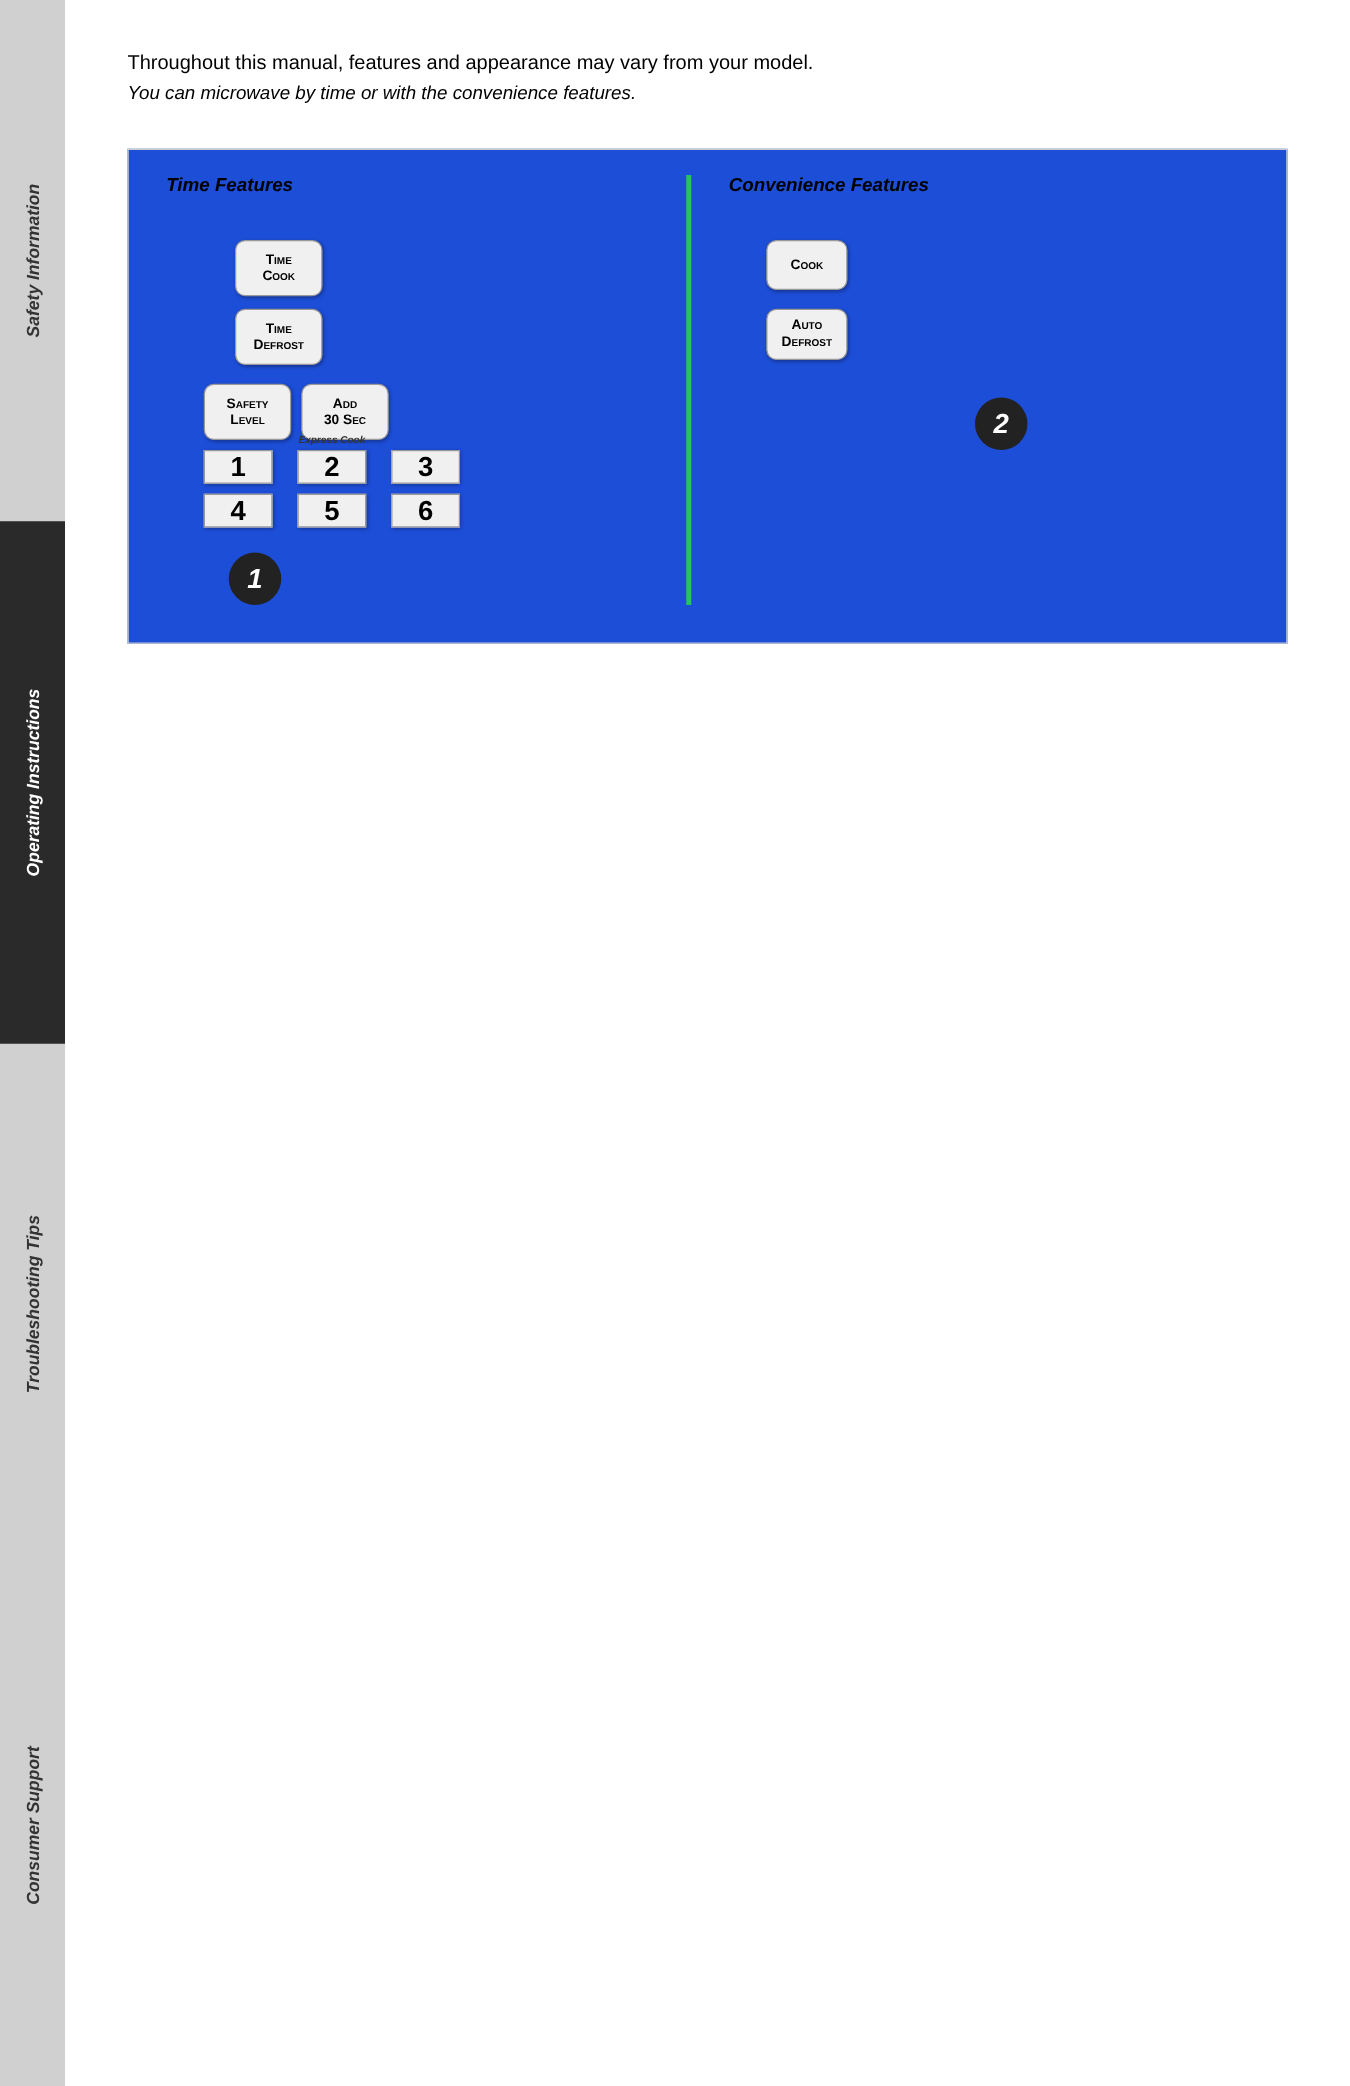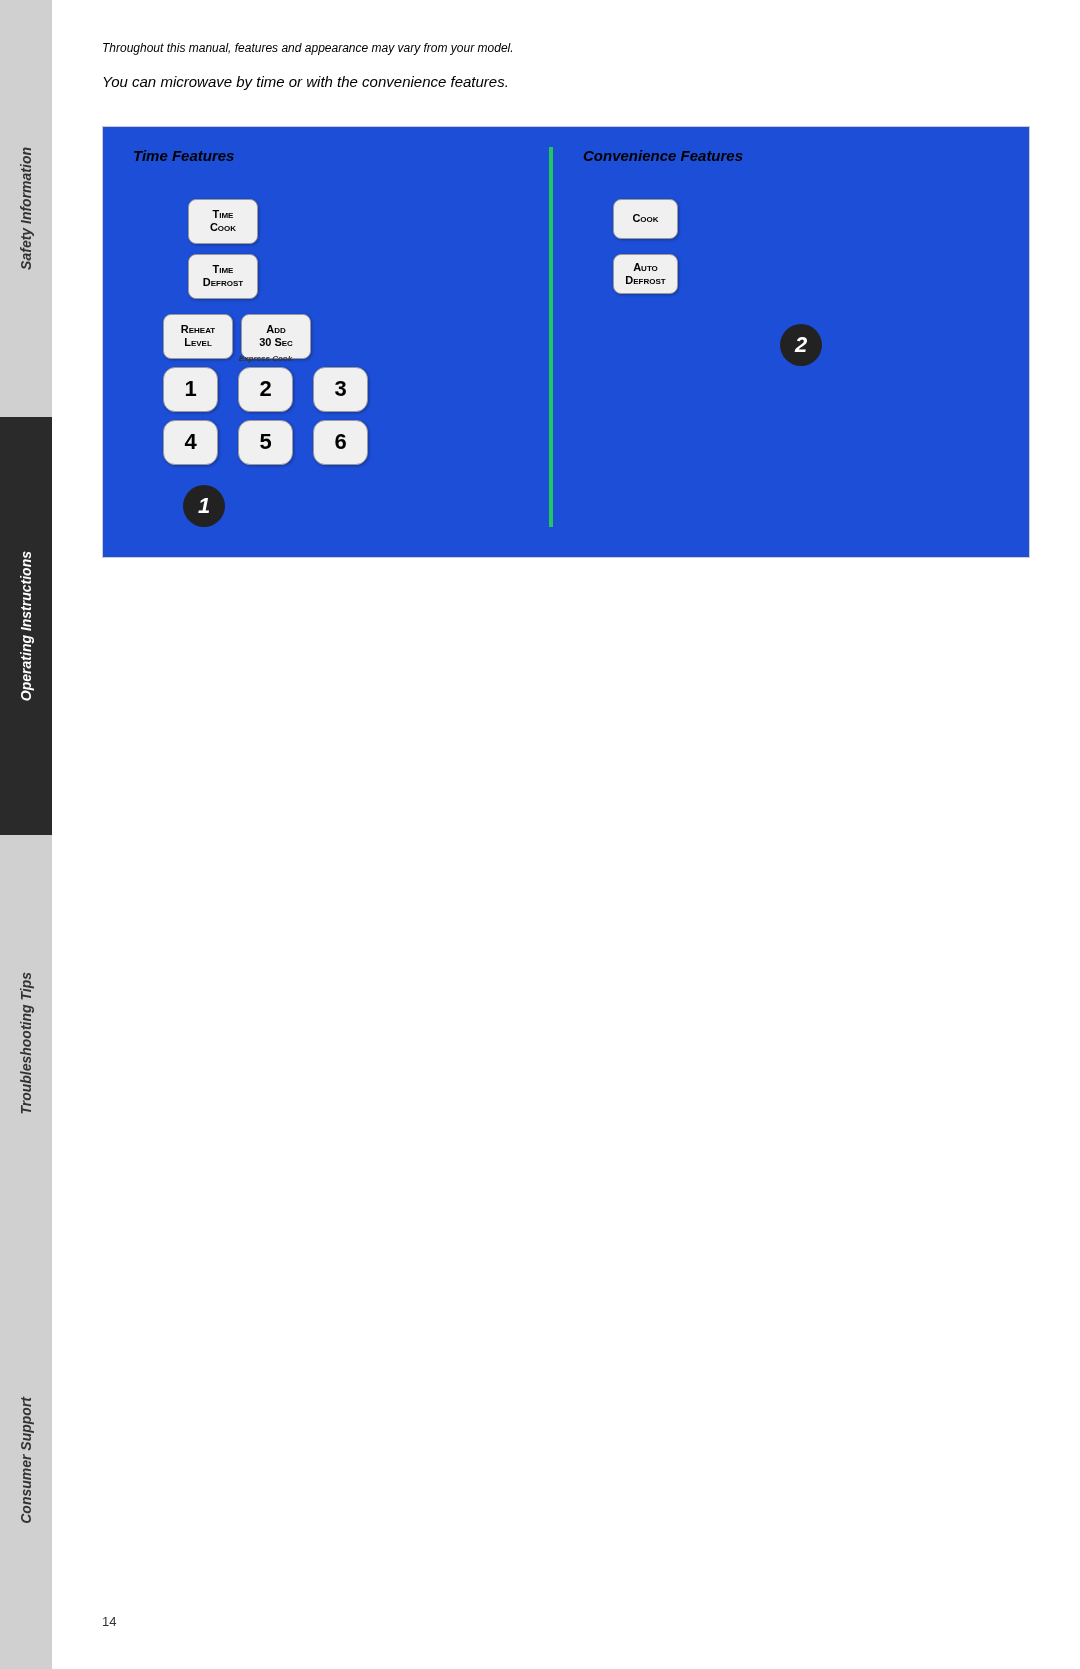--- a/index.html
+++ b/index.html
@@ -64,23 +64,22 @@
       font-size: 36px;
       font-weight: bold;
       font-style: italic;
       border-bottom: 2px solid #000;
       padding-bottom: 10px;
       margin-bottom: 20px;
       line-height: 1.2;
     }
 
     .subtitle {
-      font-size: 12px;
-      font-style: italic;
-      margin-bottom: 14px;
+      font-size: 16px;
+      margin-bottom: 2px;
       line-height: 1.4;
     }
 
     .intro-text {
       font-size: 15px;
       font-style: italic;
       margin-bottom: 34px;
       line-height: 1.4;
     }
 
@@ -149,23 +148,23 @@
 
     .number-row {
       display: flex;
       gap: 20px;
       margin-bottom: 8px;
     }
 
     .number-btn {
       background: #f0f0f0;
       border: 1px solid #999;
-      border-radius: 12px;
+      border-radius: 0;
       width: 55px;
-      height: 45px;
+      height: 27px;
       display: flex;
       flex-direction: column;
       align-items: center;
       justify-content: center;
       font-size: 22px;
       font-weight: bold;
       box-shadow: 1px 1px 3px rgba(0,0,0,0.3);
       position: relative;
     }
 
@@ -289,21 +288,21 @@
 
           <div style="padding-left:55px; margin-bottom:15px;">
             <div class="microwave-btn">
               <span>Time</span>
               <span>Defrost</span>
             </div>
           </div>
 
           <div class="btn-row">
             <div class="microwave-btn">
-              <span>Reheat</span>
+              <span>Safety</span>
               <span>Level</span>
             </div>
             <div class="microwave-btn">
               <span>Add</span>
               <span>30 Sec</span>
             </div>
           </div>
 
           <div class="number-grid">
             <div class="number-row">
@@ -355,14 +354,13 @@
           </div>
 
           <div class="badge-2-container">
             <div class="circle-badge">2</div>
           </div>
         </div>
       </div>
     </div>
   </div>
 
-  <div class="page-number">14</div>
 </div>
 
 </body></html>

